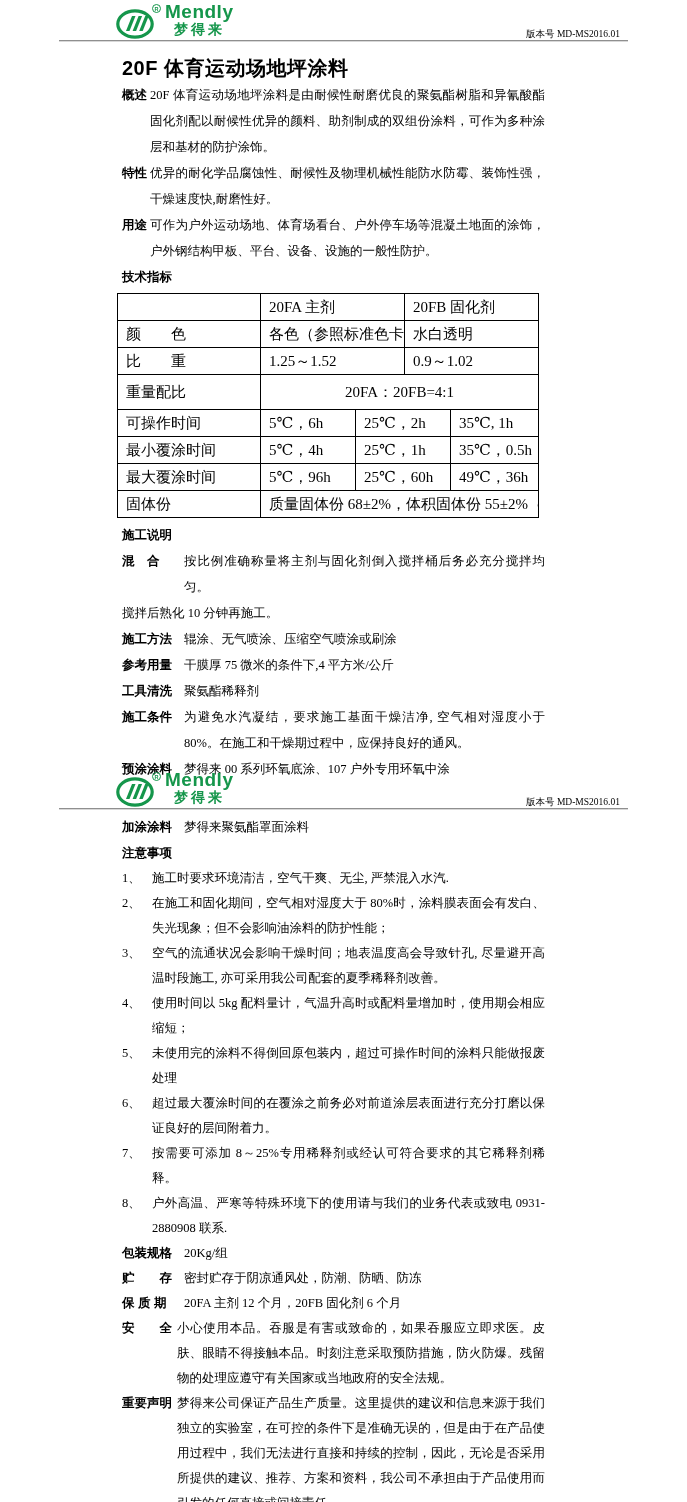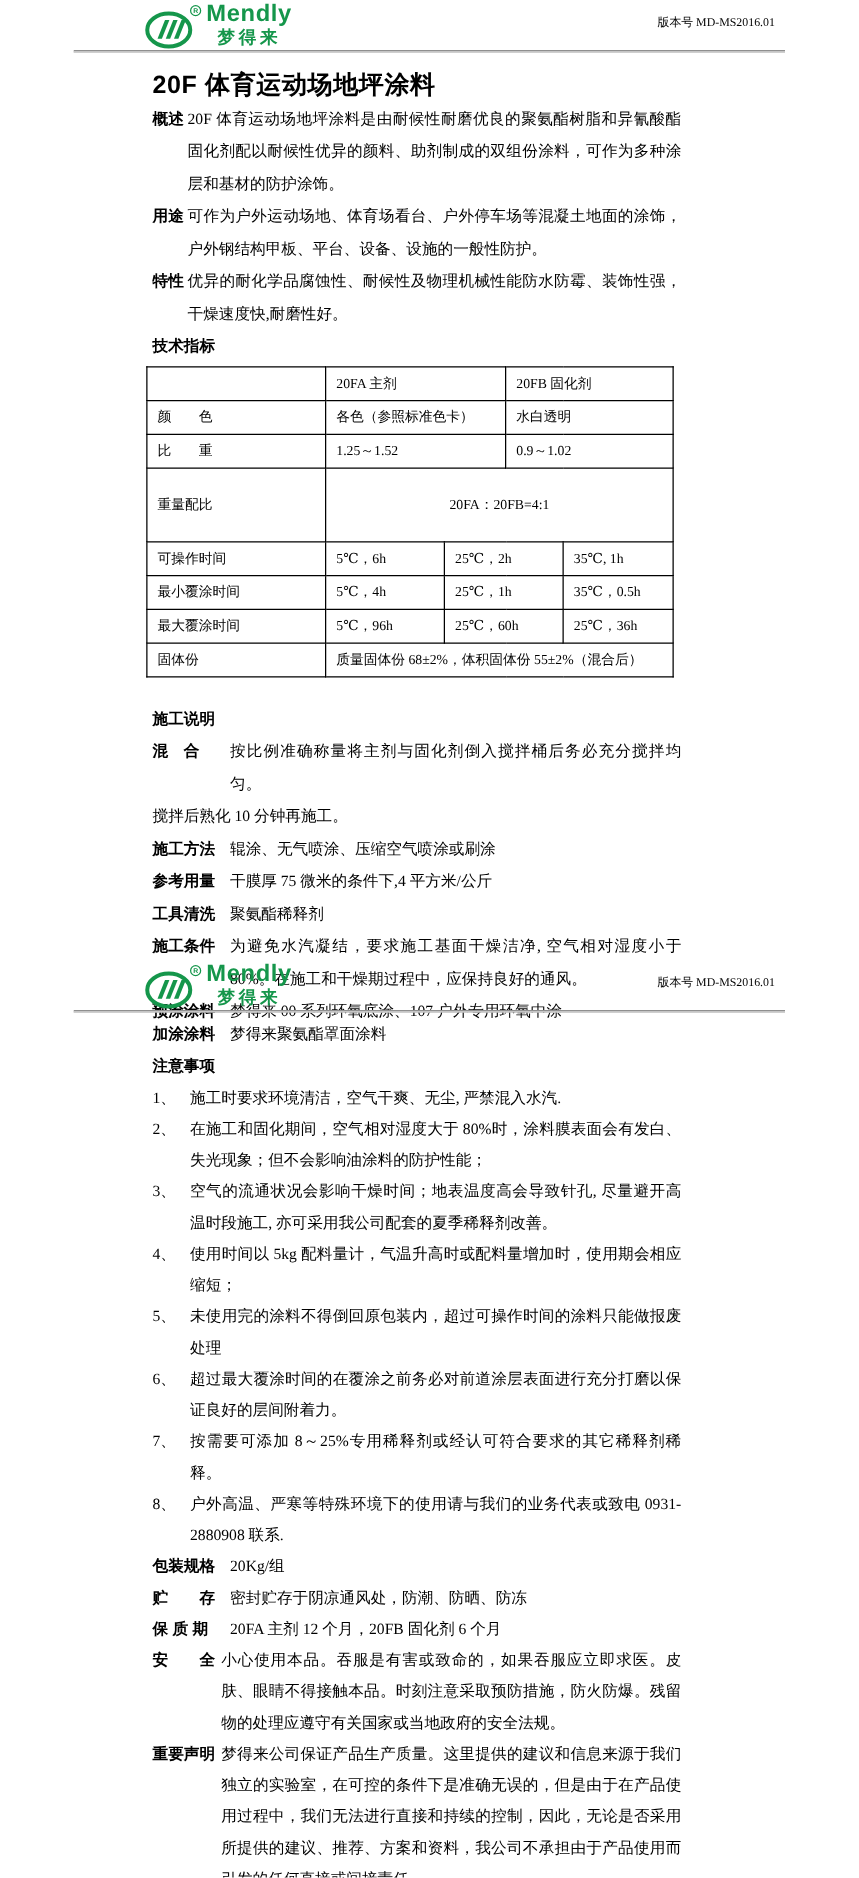--- a/index.html
+++ b/index.html
@@ -20,42 +20,42 @@
   
   .hdr{position:relative;height:46px;}
   .logo{position:absolute;left:115px;top:3px;display:flex;align-items:flex-start;}
   .logo-mark{display:block;margin-right:3px;}
   .logo-mark .oval{fill:none;stroke:var(--brand-green);stroke-width:3.2px;}
   .logo-mark .stripe{fill:var(--brand-green);}
   .logo-mark .rcirc{fill:none;stroke:var(--brand-green);stroke-width:1px;}
   .logo-mark .rtext{fill:var(--brand-green);font:bold 5.5px "Liberation Sans",sans-serif;}
   .logo-en{font:bold 19px "Liberation Sans","DejaVu Sans",sans-serif;color:var(--brand-green);letter-spacing:.5px;line-height:18px;}
   .logo-cn{font:bold 14px "Liberation Sans","DejaVu Sans",sans-serif;color:var(--brand-green);letter-spacing:3px;margin-left:9px;line-height:16px;}
-  .version{position:absolute;left:478px;top:12px;font-size:9.5px;white-space:nowrap;padding-left:48px;}
+  .version{position:absolute;left:478px;top:28px;font-size:9.5px;white-space:nowrap;padding-left:48px;}
   .rule{position:absolute;left:59px;top:40px;width:569px;height:2px;background:var(--rule-gray);border-bottom:1px solid #d8d8d8;}
 
   
   h1.title{margin:8px 0 0 122px;font:bold 20px "Liberation Sans","DejaVu Sans",sans-serif;letter-spacing:.5px;line-height:28px;}
 
   
   .content{margin-left:122px;width:423px;font-size:12.5px;line-height:26px;}
   .row{display:flex;}
   .lbl{font-family:"Liberation Sans","DejaVu Sans",sans-serif;font-weight:bold;flex-shrink:0;}
   .lblA{width:28px;}
   .lblB{width:62px;}
   .lblC{width:55px;}
   .numcol{width:30px;flex-shrink:0;}
   .txt{flex:1;text-align:justify;}
   .heading{font-family:"Liberation Sans","DejaVu Sans",sans-serif;font-weight:bold;}
   .fullline{margin:0;}
 
   
-  table.tech{border-collapse:collapse;table-layout:fixed;width:421px;margin:3px 0 20px -5px;font-size:11px;}
+  table.tech{border-collapse:collapse;table-layout:fixed;width:421px;margin:3px 0 4px -5px;font-size:15px;}
   table.tech td{border:1px solid #000;height:24px;padding:0 2px 0 8px;vertical-align:middle;overflow:hidden;white-space:nowrap;}
-  table.tech td.center{text-align:center;padding:16px;}
+  table.tech td.center{text-align:center;padding:4px;}
 
   
   .mt12{}
   .notes .row{line-height:25px;}
   .lower .row{line-height:25px;}
   .statement{line-height:24px;}
 </style>
 </head>
 <body>
 
@@ -80,26 +80,26 @@
   </div>
 
   <h1 class="title">20F 体育运动场地坪涂料</h1>
 
   <div class="content">
     <div class="row">
       <span class="lbl lblA">概述</span>
       <span class="txt">20F 体育运动场地坪涂料是由耐候性耐磨优良的聚氨酯树脂和异氰酸酯固化剂配以耐候性优异的颜料、助剂制成的双组份涂料，可作为多种涂层和基材的防护涂饰。</span>
     </div>
     <div class="row">
+      <span class="lbl lblA">特性</span>
+      <span class="txt">优异的耐化学品腐蚀性、耐候性及物理机械性能防水防霉、装饰性强，干燥速度快,耐磨性好。</span>
+    </div>
+    <div class="row">
       <span class="lbl lblA">用途</span>
       <span class="txt">可作为户外运动场地、体育场看台、户外停车场等混凝土地面的涂饰，户外钢结构甲板、平台、设备、设施的一般性防护。</span>
-    </div>
-    <div class="row">
-      <span class="lbl lblA">特性</span>
-      <span class="txt">优异的耐化学品腐蚀性、耐候性及物理机械性能防水防霉、装饰性强，干燥速度快,耐磨性好。</span>
     </div>
 
     <div class="heading">技术指标</div>
 
     <table class="tech">
       <colgroup>
           <col style="width:143px">
           <col style="width:95px">
           <col style="width:49px">
           <col style="width:46px">
@@ -134,21 +134,21 @@
       <tr>
         <td>最小覆涂时间</td>
         <td>5℃，4h</td>
         <td colspan="2">25℃，1h</td>
         <td>35℃，0.5h</td>
       </tr>
       <tr>
         <td>最大覆涂时间</td>
         <td>5℃，96h</td>
         <td colspan="2">25℃，60h</td>
-        <td>25℃，36h</td>
+        <td>49℃，36h</td>
       </tr>
       <tr>
         <td>固体份</td>
         <td colspan="4">质量固体份 68±2%，体积固体份 55±2%（混合后）</td>
       </tr>
     </tbody>
       </table>
 
     <div class="heading">施工说明</div>
 

